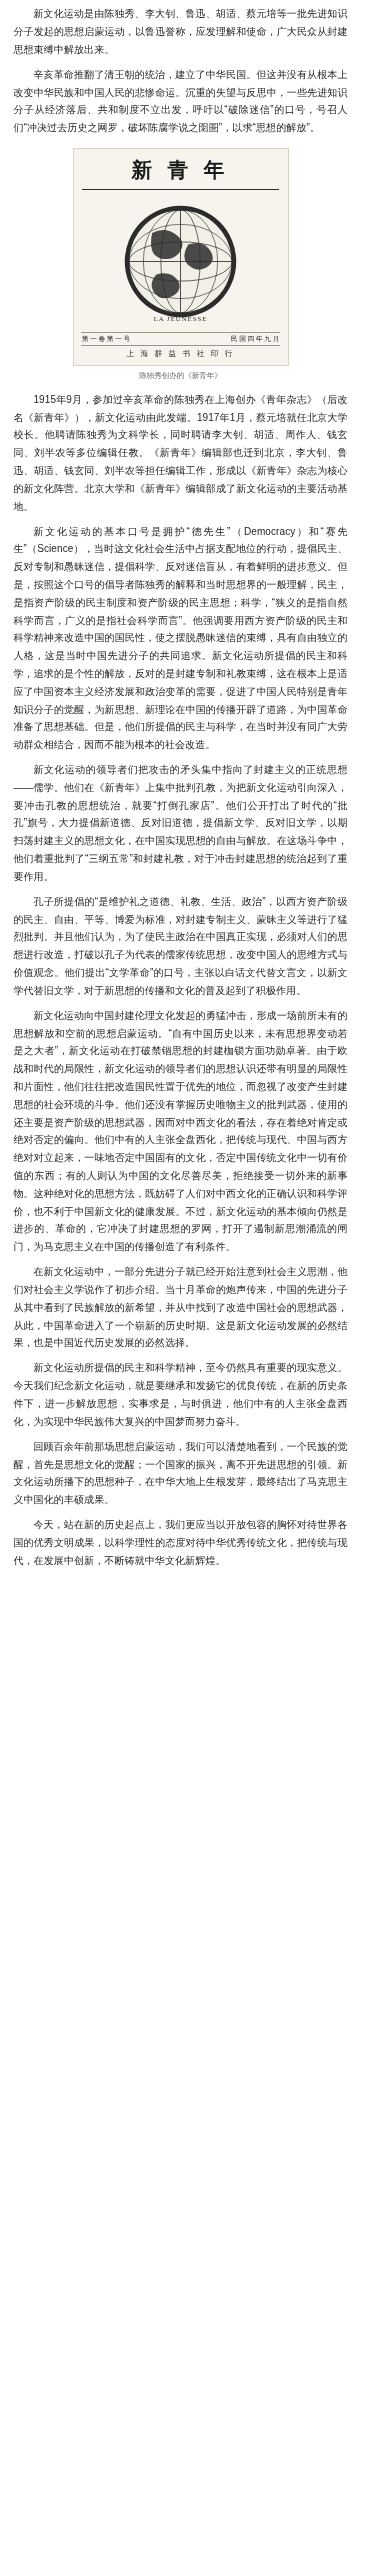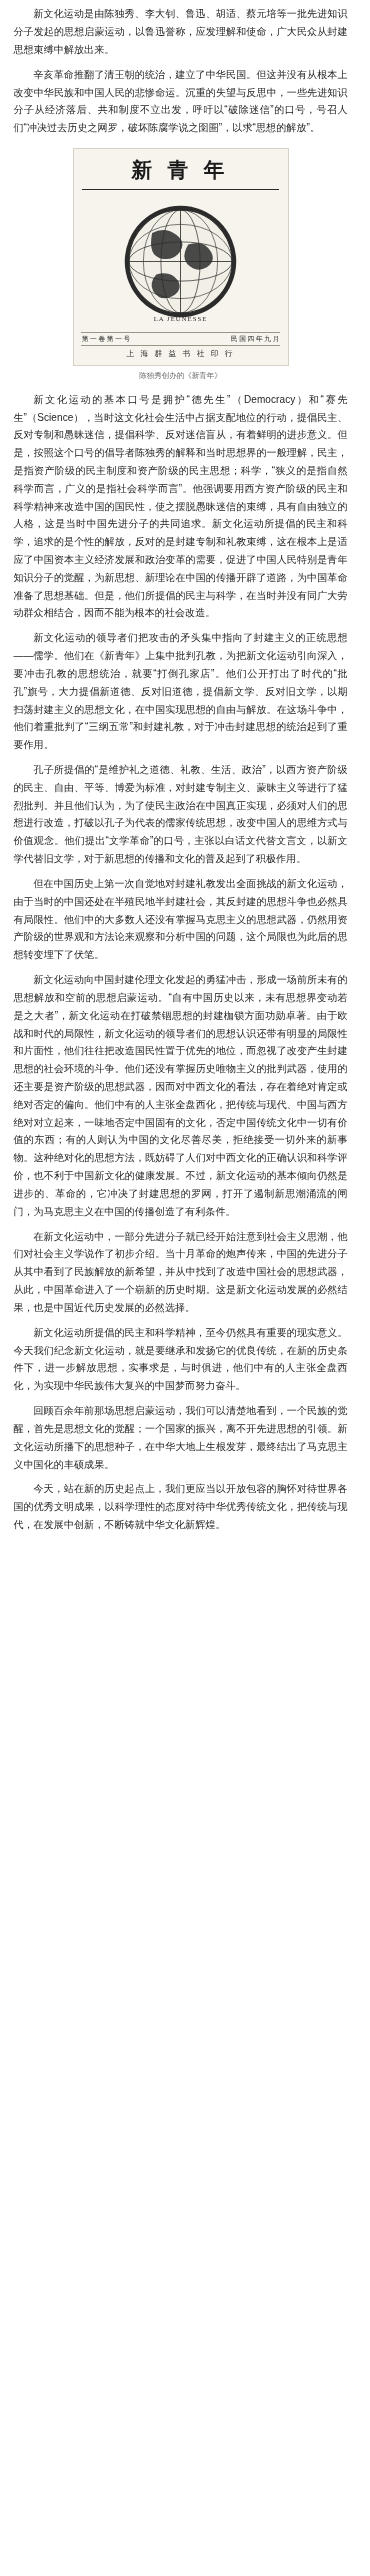--- a/index.html
+++ b/index.html
@@ -121,24 +121,24 @@
       </div>
       <div class="cover-meta">
         <span>第 一 卷 第 一 号</span>
         <span>民 国 四 年 九 月</span>
       </div>
       <div class="cover-footer">上 海 群 益 书 社 印 行</div>
     </div>
     <div class="figcaption">陈独秀创办的《新青年》</div>
   </div>
 
+  <p class="para">1915年9月，参加过辛亥革命的陈独秀在上海创办《青年杂志》（后改名《新青年》），新文化运动由此发端。1917年1月，蔡元培就任北京大学校长。他聘请陈独秀为文科学长，同时聘请李大钊、胡适、周作人、钱玄同、刘半农等多位编辑任教。《新青年》编辑部也迁到北京，李大钊、鲁迅、胡适、钱玄同、刘半农等担任编辑工作，形成以《新青年》杂志为核心的新文化阵营。北京大学和《新青年》编辑部成了新文化运动的主要活动基地。</p>
   <p class="para">新文化运动的基本口号是拥护“德先生”（Democracy）和“赛先生”（Science），当时这文化社会生活中占据支配地位的行动，提倡民主、反对专制和愚昧迷信，提倡科学、反对迷信盲从，有着鲜明的进步意义。但是，按照这个口号的倡导者陈独秀的解释和当时思想界的一般理解，民主，是指资产阶级的民主制度和资产阶级的民主思想；科学，“狭义的是指自然科学而言，广义的是指社会科学而言”。他强调要用西方资产阶级的民主和科学精神来改造中国的国民性，使之摆脱愚昧迷信的束缚，具有自由独立的人格，这是当时中国先进分子的共同追求。新文化运动所提倡的民主和科学，追求的是个性的解放，反对的是封建专制和礼教束缚，这在根本上是适应了中国资本主义经济发展和政治变革的需要，促进了中国人民特别是青年知识分子的觉醒，为新思想、新理论在中国的传播开辟了道路，为中国革命准备了思想基础。但是，他们所提倡的民主与科学，在当时并没有同广大劳动群众相结合，因而不能为根本的社会改造。</p>
   <p class="para">新文化运动的领导者们把攻击的矛头集中指向了封建主义的正统思想——儒学。他们在《新青年》上集中批判孔教，为把新文化运动引向深入，要冲击孔教的思想统治，就要“打倒孔家店”。他们公开打出了时代的“批孔”旗号，大力提倡新道德、反对旧道德，提倡新文学、反对旧文学，以期扫荡封建主义的思想文化，在中国实现思想的自由与解放。在这场斗争中，他们着重批判了“三纲五常”和封建礼教，对于冲击封建思想的统治起到了重要作用。</p>
   <p class="para">孔子所提倡的“是维护礼之道德、礼教、生活、政治”，以西方资产阶级的民主、自由、平等、博爱为标准，对封建专制主义、蒙昧主义等进行了猛烈批判。并且他们认为，为了使民主政治在中国真正实现，必须对人们的思想进行改造，打破以孔子为代表的儒家传统思想，改变中国人的思维方式与价值观念。他们提出“文学革命”的口号，主张以白话文代替文言文，以新文学代替旧文学，对于新思想的传播和文化的普及起到了积极作用。</p>
-  <p class="para">但在中国历史上第一次自觉地对封建礼教发出全面挑战的新文化运动，由于当时的中国还处在半殖民地半封建社会，其反封建的思想斗争也必然具有局限性。他们中的大多数人还没有掌握马克思主义的思想武器，仍然用资产阶级的世界观和方法论来观察和分析中国的问题，这个局限也为此后的思想转变埋下了伏笔。</p>
   <p class="para">新文化运动向中国封建伦理文化发起的勇猛冲击，形成一场前所未有的思想解放和空前的思想启蒙运动。“自有中国历史以来，未有思想界变动若是之大者”，新文化运动在打破禁锢思想的封建枷锁方面功勋卓著。由于欧战和时代的局限性，新文化运动的领导者们的思想认识还带有明显的局限性和片面性，他们往往把改造国民性置于优先的地位，而忽视了改变产生封建思想的社会环境的斗争。他们还没有掌握历史唯物主义的批判武器，使用的还主要是资产阶级的思想武器，因而对中西文化的看法，存在着绝对肯定或绝对否定的偏向。他们中有的人主张全盘西化，把传统与现代、中国与西方绝对对立起来，一味地否定中国固有的文化，否定中国传统文化中一切有价值的东西；有的人则认为中国的文化尽善尽美，拒绝接受一切外来的新事物。这种绝对化的思想方法，既妨碍了人们对中西文化的正确认识和科学评价，也不利于中国新文化的健康发展。不过，新文化运动的基本倾向仍然是进步的、革命的，它冲决了封建思想的罗网，打开了遏制新思潮涌流的闸门，为马克思主义在中国的传播创造了有利条件。</p>
   <p class="para">在新文化运动中，一部分先进分子就已经开始注意到社会主义思潮，他们对社会主义学说作了初步介绍。当十月革命的炮声传来，中国的先进分子从其中看到了民族解放的新希望，并从中找到了改造中国社会的思想武器，从此，中国革命进入了一个崭新的历史时期。这是新文化运动发展的必然结果，也是中国近代历史发展的必然选择。</p>
   <p class="para">新文化运动所提倡的民主和科学精神，至今仍然具有重要的现实意义。今天我们纪念新文化运动，就是要继承和发扬它的优良传统，在新的历史条件下，进一步解放思想，实事求是，与时俱进，他们中有的人主张全盘西化，为实现中华民族伟大复兴的中国梦而努力奋斗。</p>
   <p class="para">回顾百余年前那场思想启蒙运动，我们可以清楚地看到，一个民族的觉醒，首先是思想文化的觉醒；一个国家的振兴，离不开先进思想的引领。新文化运动所播下的思想种子，在中华大地上生根发芽，最终结出了马克思主义中国化的丰硕成果。</p>
   <p class="para">今天，站在新的历史起点上，我们更应当以开放包容的胸怀对待世界各国的优秀文明成果，以科学理性的态度对待中华优秀传统文化，把传统与现代，在发展中创新，不断铸就中华文化新辉煌。</p>
 
 </div>
 
 
 </body></html>

